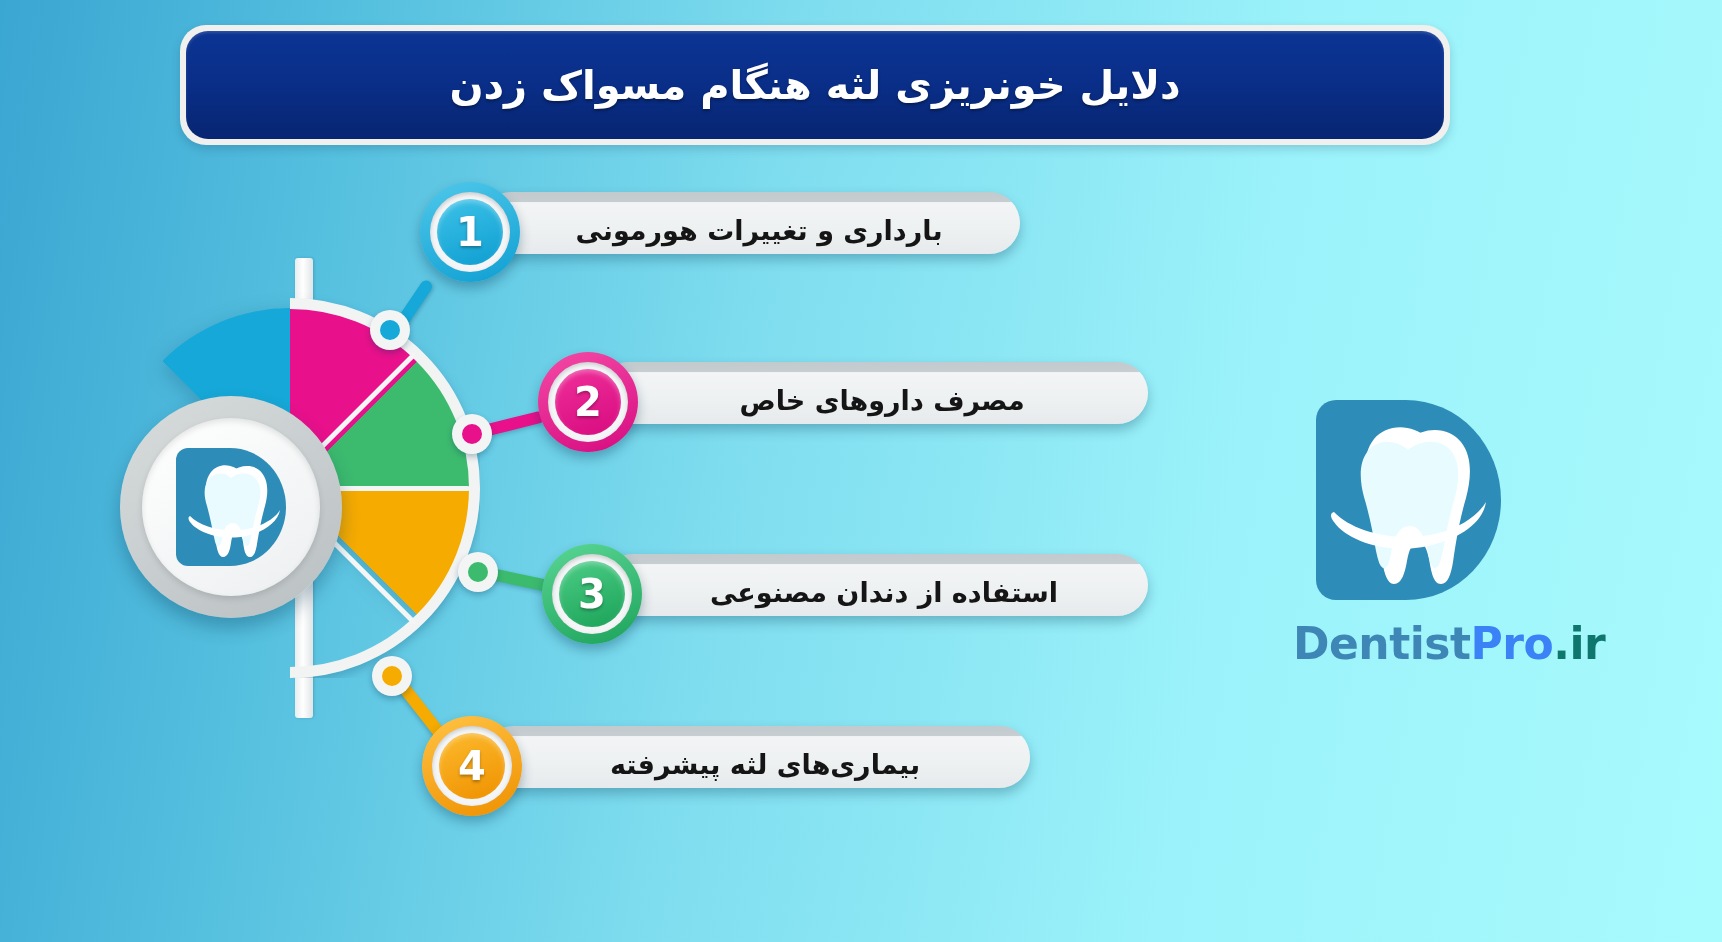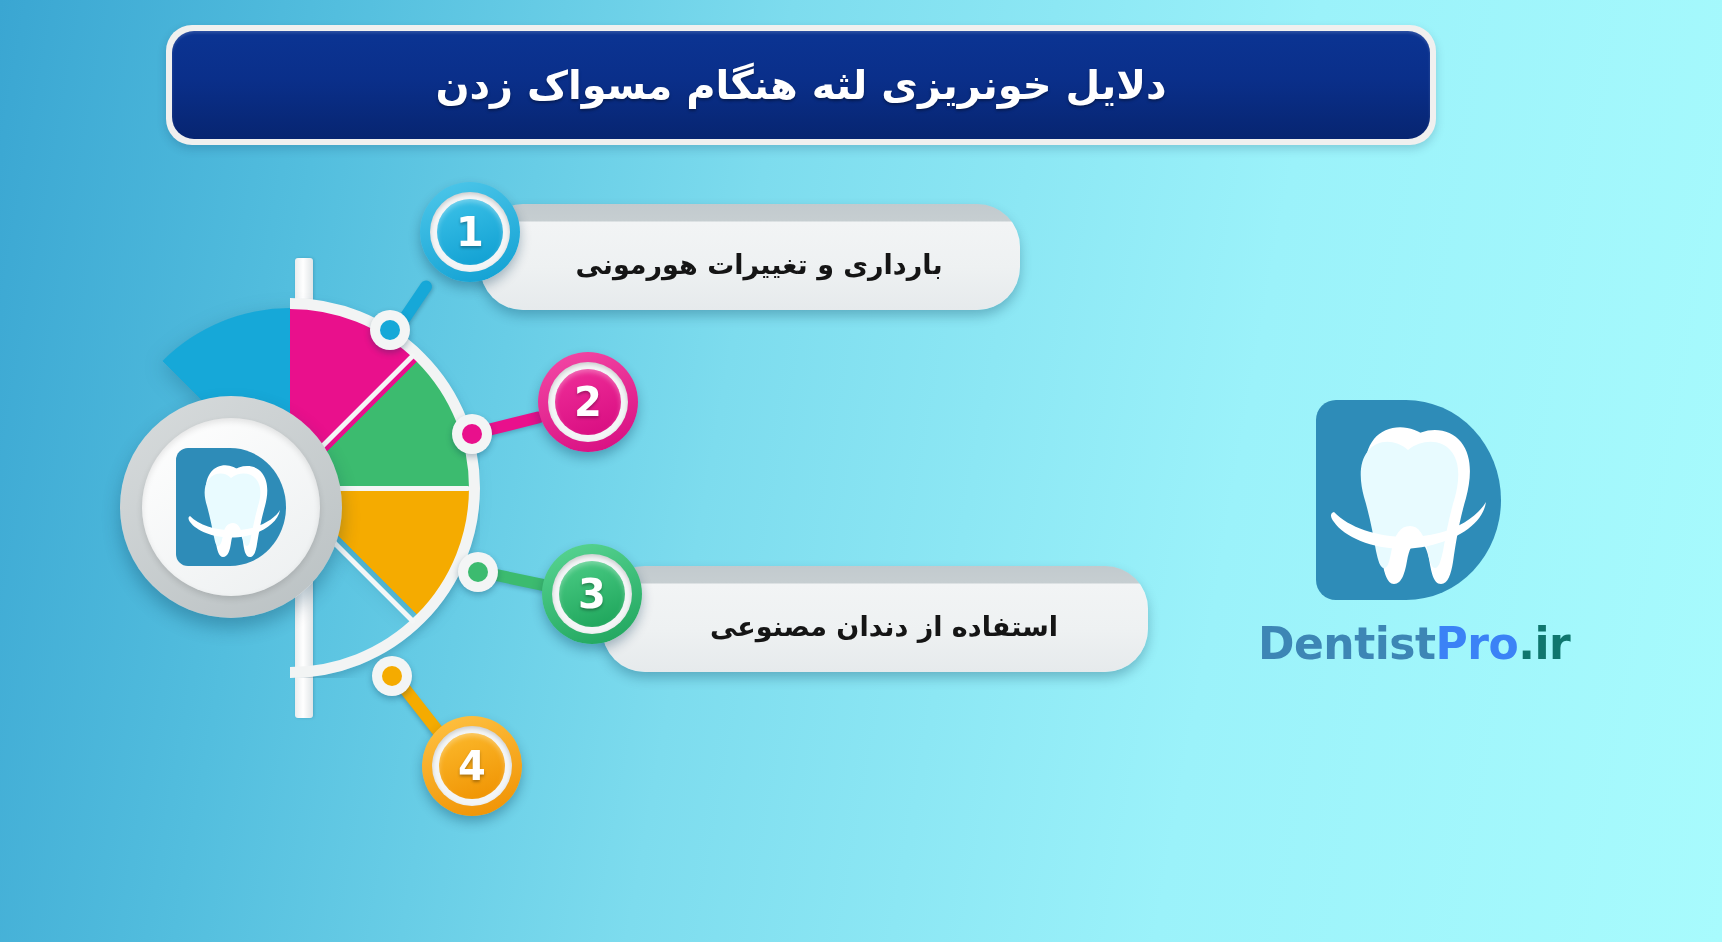--- a/index.html
+++ b/index.html
@@ -6,21 +6,21 @@
   html,body{margin:0;padding:0;}
   body{
     width:1722px;height:942px;overflow:hidden;
     font-family:"DejaVu Sans","Liberation Sans",sans-serif;
     background:linear-gradient(100deg,#3aa6d2 0%,#53bede 18%,#7ddcee 42%,#9bf2fa 70%,#a8fbfd 100%);
     position:relative;
   }
 
   
   .title-wrap{
-    position:absolute;left:166px;top:25px;width:1270px;height:120px;
+    position:absolute;left:180px;top:25px;width:1270px;height:120px;
     background:#f0f0ef;border-radius:26px;
     box-shadow:0 4px 10px rgba(0,40,80,.18);
     padding:6px;box-sizing:border-box;
   }
   .title-bar{
     width:100%;height:100%;border-radius:22px;box-sizing:border-box;
     background:linear-gradient(180deg,#0b3493 0%,#0a2f8a 45%,#072571 100%);
     display:flex;align-items:center;justify-content:center;
     box-shadow:inset 0 2px 3px rgba(255,255,255,.15);
   }
@@ -91,21 +91,21 @@
   }
   .node i{display:block;width:20px;height:20px;border-radius:50%;}
   .leg{
     position:absolute;height:12px;border-radius:6px;transform-origin:0 50%;z-index:3;
     box-shadow:0 2px 4px rgba(0,50,80,.25);
   }
 
   
   .row{position:absolute;height:100px;}
   .card{
-    position:absolute;right:0;top:22px;height:106px;
+    position:absolute;right:0;top:10px;height:62px;
     border-radius:43px;
     background:linear-gradient(180deg,#c2cace 0%,#c6ced1 16%,#f2f4f5 17%,#eef1f2 60%,#e6eaec 100%);
     box-shadow:0 6px 12px rgba(0,50,80,.28);
     display:flex;align-items:center;box-sizing:border-box;justify-content:center;
   }
   .card-text{
     width:100%;text-align:center;padding:14px 52px 0 70px;box-sizing:border-box;
     color:#151515;font-size:27px;font-weight:bold;direction:rtl;
   }
   .badge{
@@ -128,21 +128,21 @@
 
   
   .brand{position:absolute;left:1258px;top:400px;width:300px;text-align:center;}
   .brand-logo{position:relative;width:185px;height:200px;margin:0 auto;}
   .brand-logo .d-shape{
     position:absolute;inset:0;background:#2e8cb8;
     border-radius:20px 95px 95px 20px/20px 100px 100px 20px;
   }
   .brand-logo svg{position:absolute;left:0;top:0;width:185px;height:200px;}
   .brand-word{margin-top:18px;font-size:44px;font-weight:bold;letter-spacing:-.5px;direction:ltr;}
-  .w-dentist{color:#3d86b5;}
+  .w-dentist{color:#3d86b5;margin-left:35px;}
   .w-pro{color:#3b82f6;}
   .w-ir{color:#0f766e;}
 </style>
 </head>
 <body>
 
 <div class="title-wrap">
   <div class="title-bar">
     <div class="title-text">دلایل خونریزی لثه هنگام مسواک زدن</div>
   </div>
@@ -195,39 +195,45 @@
     <div class="card-text">بارداری و تغییرات هورمونی</div>
   </div>
   <div class="badge" style="left:0;background:linear-gradient(160deg,#4fc8ea,#0f9fd2);">
     <div class="ring-white">
       <div class="disc" style="background:linear-gradient(160deg,#3dc2e8,#0e9ed1);">1</div>
     </div>
   </div>
 </div>
 
 <div class="row" style="left:538px;top:352px;width:610px;">
+  <div class="card" style="width:550px;">
+    <div class="card-text">مصرف داروهای خاص</div>
+  </div>
   <div class="badge" style="left:0;background:linear-gradient(160deg,#f44aa6,#d60b80);">
     <div class="ring-white">
       <div class="disc" style="background:linear-gradient(160deg,#ef2f99,#d70b80);">2</div>
     </div>
   </div>
 </div>
 
 <div class="row" style="left:542px;top:544px;width:606px;">
   <div class="card" style="width:546px;">
     <div class="card-text">استفاده از دندان مصنوعی</div>
   </div>
   <div class="badge" style="left:0;background:linear-gradient(160deg,#5ad694,#1da35b);">
     <div class="ring-white">
       <div class="disc" style="background:linear-gradient(160deg,#4ccd86,#1ba258);">3</div>
     </div>
   </div>
 </div>
 
 <div class="row" style="left:422px;top:716px;width:608px;">
+  <div class="card" style="width:548px;">
+    <div class="card-text">بیماری‌های لثه پیشرفته</div>
+  </div>
   <div class="badge" style="left:0;background:linear-gradient(160deg,#ffc344,#ef9000);">
     <div class="ring-white">
       <div class="disc" style="background:linear-gradient(160deg,#fcba2d,#ef9100);">4</div>
     </div>
   </div>
 </div>
 
 <div class="brand">
   <div class="brand-logo">
     <div class="d-shape"></div>

